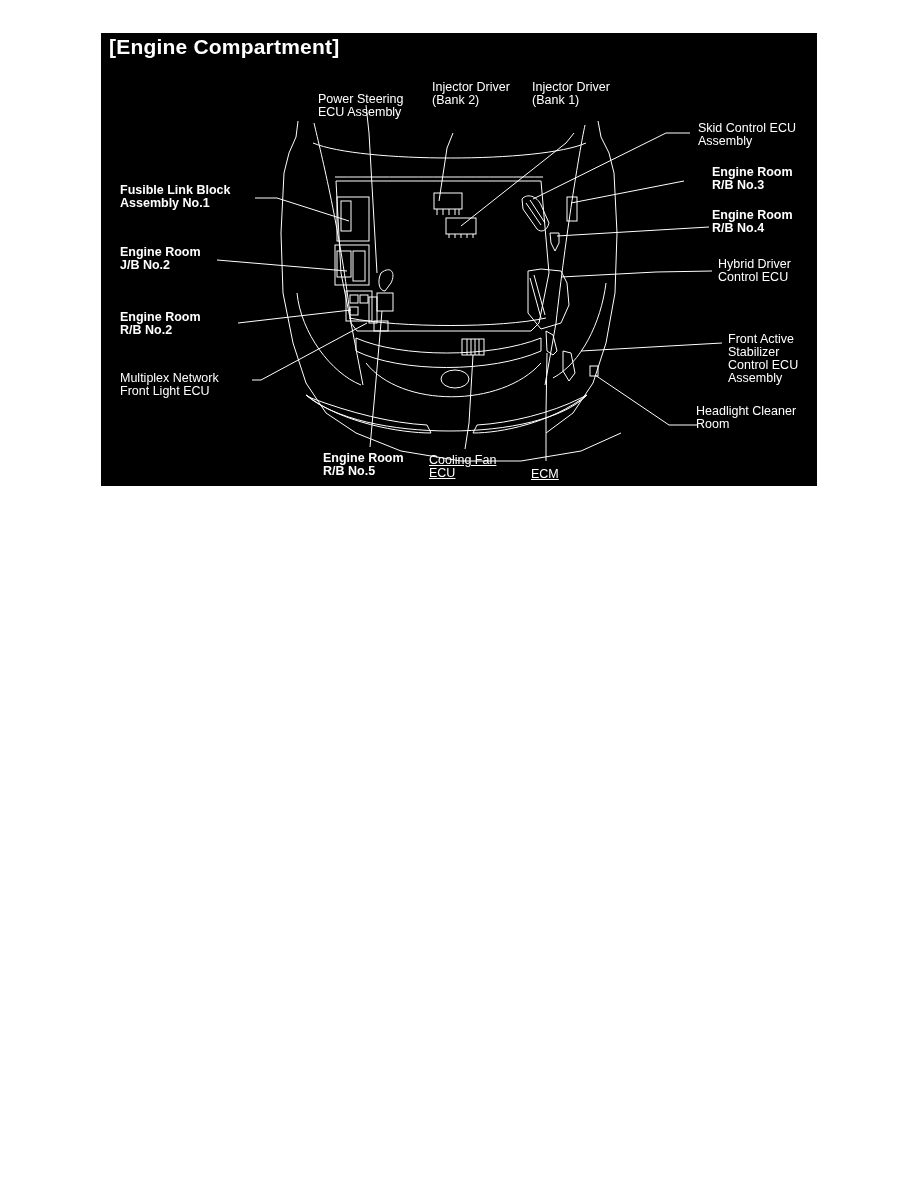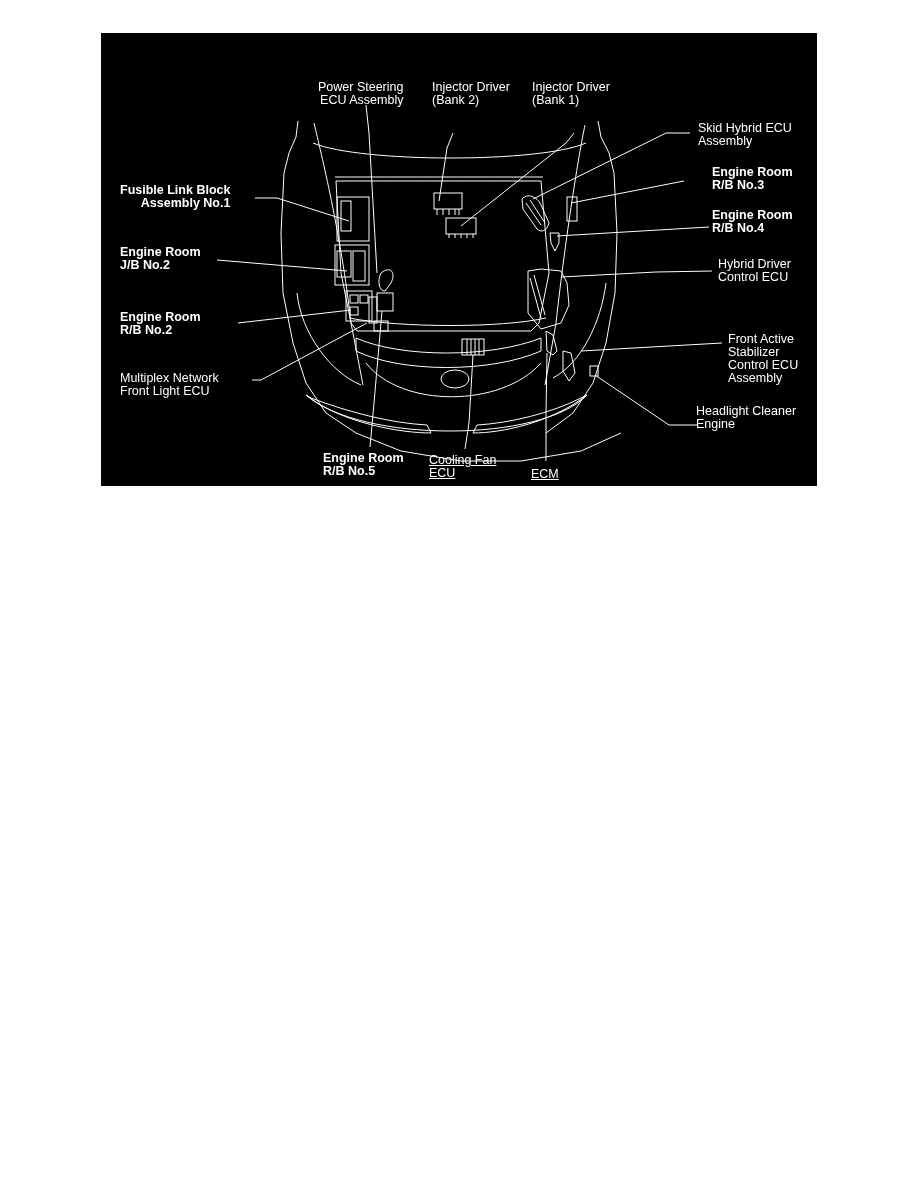--- a/index.html
+++ b/index.html
@@ -84,35 +84,36 @@
         <path d="M116 227 L246 238"></path>
         <path d="M137 290 L250 277"></path>
         <path d="M151 347 L160 347 L266 290"></path>
         <path d="M269 414 L273 370 L281 278"></path>
         <path d="M364 416 L368 390 L372 322"></path>
         <path d="M445 428 L445 380 L446 320"></path>
       </g>
     </g>
   </svg>
 
+  <div id="title">[Engine Compartment]</div>
 
-  <div class="lbl" style="left:217px; top:48px;text-align:right;">
+  <div class="lbl" style="left:217px; top:60px;">
     <span>Power Steering</span>
     <span>ECU Assembly</span>
   </div>
   <div class="lbl" style="left:331px; top:48px;">
     <span>Injector Driver</span>
     <span>(Bank 2)</span>
   </div>
   <div class="lbl" style="left:431px; top:48px;">
     <span>Injector Driver</span>
     <span>(Bank 1)</span>
   </div>
   <div class="lbl" style="left:597px; top:89px;">
-    <span>Skid Hybrid ECU</span>
+    <span>Skid Control ECU</span>
     <span>Assembly</span>
   </div>
   <div class="lbl b" style="left:611px; top:133px;">
     <span>Engine Room</span>
     <span>R/B No.3</span>
   </div>
   <div class="lbl b" style="left:611px; top:176px;">
     <span>Engine Room</span>
     <span>R/B No.4</span>
   </div>
@@ -121,23 +122,23 @@
     <span>Control ECU</span>
   </div>
   <div class="lbl" style="left:627px; top:300px;">
     <span>Front Active</span>
     <span>Stabilizer</span>
     <span>Control ECU</span>
     <span>Assembly</span>
   </div>
   <div class="lbl" style="left:595px; top:372px;">
     <span>Headlight Cleaner</span>
-    <span>Engine</span>
+    <span>Room</span>
   </div>
-  <div class="lbl b" style="left:19px; top:151px;text-align:right;">
+  <div class="lbl b" style="left:19px; top:151px;">
     <span>Fusible Link Block</span>
     <span>Assembly No.1</span>
   </div>
   <div class="lbl b" style="left:19px; top:213px;">
     <span>Engine Room</span>
     <span>J/B No.2</span>
   </div>
   <div class="lbl b" style="left:19px; top:278px;">
     <span>Engine Room</span>
     <span>R/B No.2</span>

